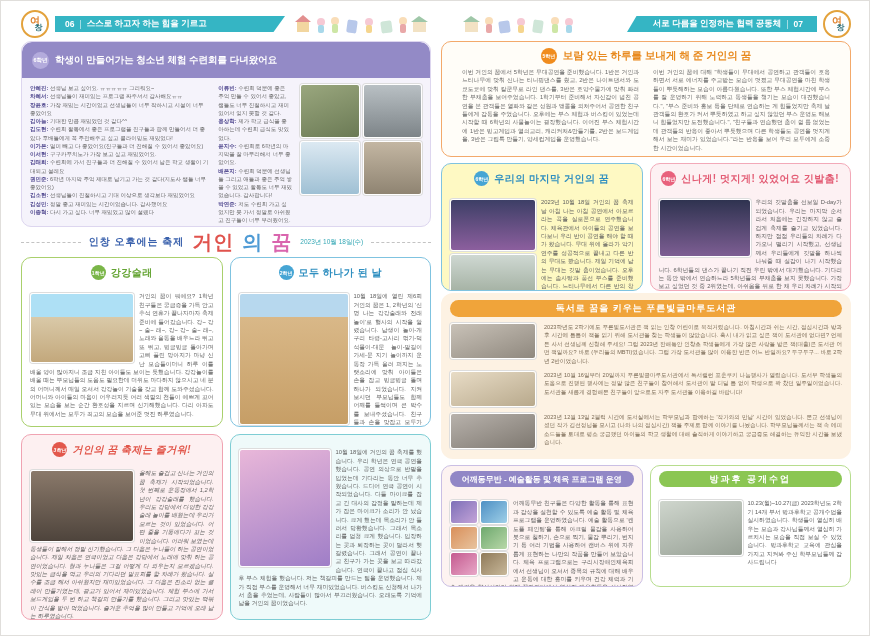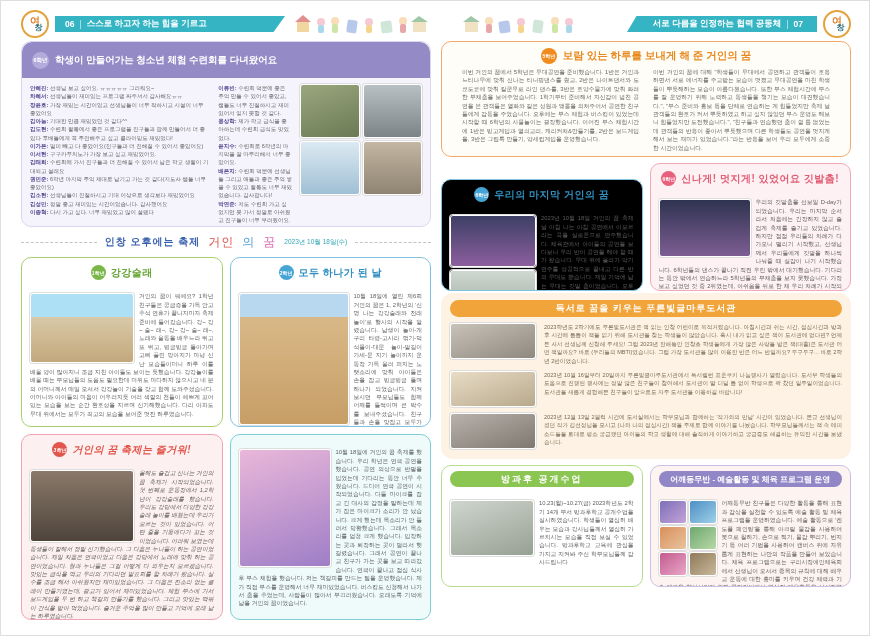--- a/index.html
+++ b/index.html
@@ -33,21 +33,21 @@
   .q b{color:#50488f;}
   .photogrid{flex:0 0 122px;display:grid;grid-template-columns:1fr 1fr;grid-auto-rows:54px;gap:3px;align-self:flex-start;}
   .ph{border-radius:3px;border:1px solid #fff;box-shadow:0 0 0 1px #ddd;}
   .camp-bottom{display:flex;gap:12px;padding:2px 8px 6px 8px;}
   .camp-bottom .qcol{flex:1;}
 
   
   .festival{height:26px;display:flex;align-items:center;gap:8px;margin:2px 0;}
   .dashline{flex:1;border-top:1px dashed #c3c3c3;}
   .fb-prefix{font-size:10px;font-weight:bold;color:#3b62ad;letter-spacing:1px;}
-  .fb-big{font-size:12px;font-weight:normal;letter-spacing:1px;}
+  .fb-big{font-size:20px;font-weight:bold;letter-spacing:1px;}
   .fb-t1{color:#e0534d;}.fb-t2{color:#4f9bd5;}.fb-t3{color:#d965ae;}
   .fb-date{font-size:6.5px;color:#35a8b5;}
 
   
   .gradegrid{display:grid;grid-template-columns:1fr 1fr;gap:7px;margin-top:2px;}
   .gbox{border-radius:10px;padding:5px 8px 6px 8px;overflow:hidden;}
   .gbox.h1{height:170px;}
   .gbox.h2{height:186px;}
   .g1{border:1.5px solid #a9d06c;background:#ffffff;}
   .g2{border:1.5px solid #7fc3e0;background:#ffffff;}
@@ -66,21 +66,21 @@
   
   .g5box{margin-top:4px;height:116px;border:1.5px solid #f3a96b;border-radius:10px;background:#fffdf8;padding:5px 20px;overflow:hidden;}
   .g5head{display:flex;align-items:center;justify-content:center;gap:6px;margin:1px 0 4px 0;}
   .g5badge{background:#f08c1e;color:#fff;border-radius:50%;width:16px;height:16px;display:flex;align-items:center;justify-content:center;font-size:5px;font-weight:bold;}
   .g5title{color:#e88a1f;font-size:10.5px;font-weight:bold;}
   .g5cols{display:flex;gap:14px;}
   .g5cols div{flex:1;font-size:5.8px;line-height:1.45;color:#666;text-align:justify;}
 
   .g6row{display:flex;gap:7px;margin-top:6px;height:128px;}
   .g6box{flex:1;border-radius:10px;padding:5px 8px;overflow:hidden;}
-  .g6a{border:1.5px solid #7fc3e0;background:#000000;margin-top:16px;}
+  .g6a{border:1.5px solid #7fc3e0;background:#fef9c3;}
   .g6b{border:1.5px solid #f2a9b8;background:#fdf1f3;}
   .g6a .gbadge{background:#46a5d4;}.g6a .gtitle{color:#2f8fc0;}
   .g6b .gbadge{background:#e8617c;}.g6b .gtitle{color:#e35d75;}
   .pcol{float:left;width:86px;margin:1px 5px 2px 0;display:flex;flex-direction:column;gap:3px;}
 
   
   .eduhead{height:30px;display:flex;align-items:center;gap:8px;margin-top:4px;}
   .dotline{flex:1;border-top:2px dotted #cfcfcf;}
   .edupill{background:#fdf6ec;border:1px solid #e4c89a;border-radius:14px;padding:3px 14px;font-size:11px;font-weight:bold;color:#2e9bb8;letter-spacing:1px;white-space:nowrap;}
   .bookicon{width:26px;height:26px;flex:0 0 auto;}
@@ -334,32 +334,32 @@
         <div class="ph p-lib2"></div>
         <p>2023년 10월 16일부터 20일까지 푸른빛글마루도서관에서 독서랠런 포춘쿠키 나눔행사가 열렸습니다. 도서부 학생들의 도움으로 진행된 행사에는 정말 많은 친구들이 참여해서 도서관이 발 디딜 틈 없이 학생으로 꽉 찼던 일주일이었습니다. 도서관을 새롭게 경험해본 친구들이 앞으로도 자주 도서관을 이용하길 바랍니다!</p>
       </div>
       <div class="librow">
         <div class="ph p-lib3"></div>
         <p>2023년 12월 13일 2블럭 시간에 도서실에서는 학부모님과 함께하는 '작가와의 만남' 시간이 있었습니다. 본교 선생님이셨던 작가 김선정님을 모시고 (나와 나의 점심시간) 책을 주제로 함께 이야기를 나눴습니다. 학부모님들께서는 책 속 에피소드들을 토대로 평소 궁금했던 아이들의 학교 생활에 대해 솔직하게 이야기하고 궁금증도 해결하는 유익한 시간을 보냈습니다.</p>
       </div>
     </section>
 
     <div class="botrow">
-      <article class="botbox after">
-        <div class="afterbar">방과후 공개수업</div>
-        <div class="gtext">
-          <span class="ph fl p-after"></span><span>10.23(월)~10.27(금) 2023학년도 2학기 14개 부서 방과후학교 공개수업을 실시하였습니다. 학생들이 열심히 배우는 모습과 강사님들께서 열심히 가르치시는 모습을 직접 보실 수 있었습니다. 방과후학교 교육에 관심을 가지고 지켜봐 주신 학부모님들께 감사드립니다</span>
-        </div>
-      </article>
-
       <article class="botbox artb">
         <div class="artbar">어깨동무반 - 예술활동 및 체육 프로그램 운영</div>
         <div class="gtext">
           <span class="artgrid fl">
             <span class="ph a1"></span><span class="ph a2"></span>
             <span class="ph a3"></span><span class="ph a4"></span>
             <span class="ph a5"></span><span class="ph a6"></span>
           </span><span>어깨동무반 친구들은 다양한 활동을 통해 표현과 감상을 실천할 수 있도록 예술 활동 및 체육 프로그램을 운영하였습니다. 예술 활동으로 '켄도플 페인팅'을 통해 아크릴 물감을 사용하여 붓으로 칠하기, 손으로 찍기, 물감 뿌리기, 번지기 등 여러 기법을 사용하여 캔버스 위에 자유롭게 표현하는 나만의 작품을 만들어 보았습니다. 체육 프로그램으로는 구리시장애인체육회에서 선생님이 오셔서 종목의 규칙에 대해 배우고 운동에 대한 흥미를 키우며 건강 체력과 기술 체력을 향상시키기 위해 꿈자람터에서 열심히 체육활동을 실시하였습니다</span>
         </div>
       </article>
+
+      <article class="botbox after">
+        <div class="afterbar">방과후 공개수업</div>
+        <div class="gtext">
+          <span class="ph fl p-after"></span><span>10.23(월)~10.27(금) 2023학년도 2학기 14개 부서 방과후학교 공개수업을 실시하였습니다. 학생들이 열심히 배우는 모습과 강사님들께서 열심히 가르치시는 모습을 직접 보실 수 있었습니다. 방과후학교 교육에 관심을 가지고 지켜봐 주신 학부모님들께 감사드립니다</span>
+        </div>
+      </article>
     </div>
   </div>
 </div>
 
 </body></html>

